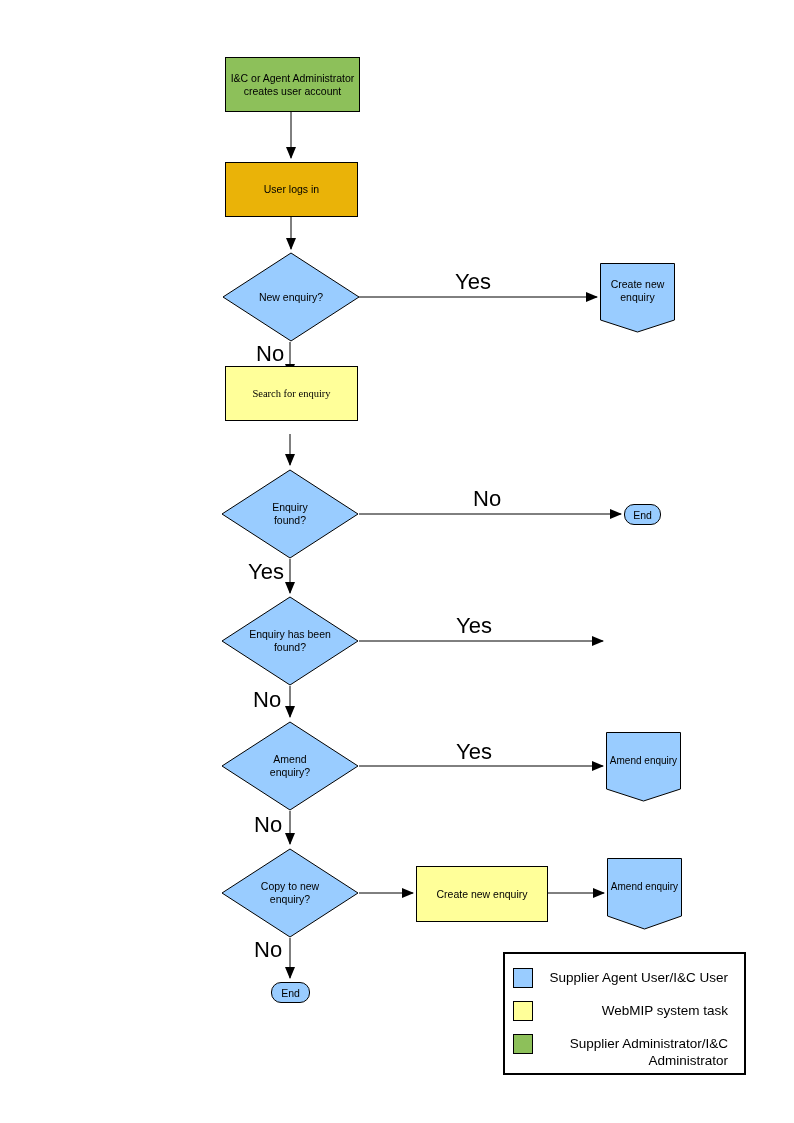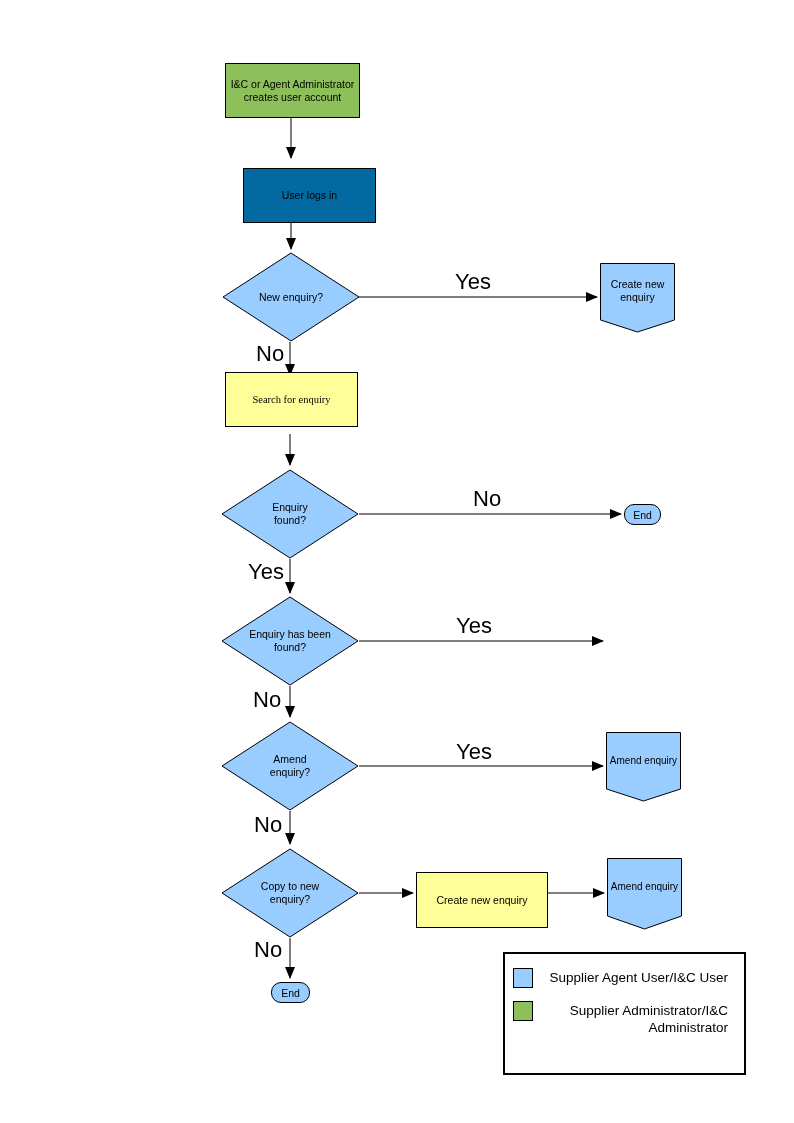--- a/index.html
+++ b/index.html
@@ -1,21 +1,21 @@
 <!DOCTYPE html>
 <html><head>
 <meta charset="utf-8">
 <style>
   html,body{margin:0;padding:0;background:#ffffff;}
   .canvas{
     position:relative;width:794px;height:1123px;background:#ffffff;
     font-family:"Liberation Sans", sans-serif;color:#000;overflow:hidden;
   }
   .connectors{position:absolute;left:0;top:0;width:794px;height:1123px;}
-  .node{position:absolute;box-sizing:border-box;margin-top:6px;}
+  .node{position:absolute;box-sizing:border-box;}
   .rect-node{
     border:1px solid #000;display:flex;align-items:center;justify-content:center;
     text-align:center;font-size:10.5px;line-height:13px;
   }
   .shape-node{position:absolute;}
   .shape-node svg{display:block;}
   .shape-label{
     position:absolute;left:0;top:0;width:100%;height:100%;
     display:flex;align-items:center;justify-content:center;text-align:center;
     font-size:10.5px;line-height:13px;pointer-events:none;
@@ -67,21 +67,21 @@
     <line x1="290" y1="811" x2="290" y2="844" stroke="#000" marker-end="url(#arr)"></line>
     <line x1="359" y1="893" x2="413" y2="893" stroke="#000" marker-end="url(#arr)"></line>
     <line x1="548" y1="893" x2="604" y2="893" stroke="#000" marker-end="url(#arr)"></line>
     <line x1="290" y1="938" x2="290" y2="978" stroke="#000" marker-end="url(#arr)"></line>
   </svg>
 
   <div class="node rect-node" style="left: 225px; top: 57px; width: 135px; height: 55px; background-color: rgb(141, 192, 90);">
     <span>I&amp;C or Agent Administrator creates user account</span>
   </div>
 
-  <div class="node rect-node" style="left: 243px; top: 162px; width: 133px; height: 55px; background-color: #0369a1;">
+  <div class="node rect-node" style="left: 225px; top: 162px; width: 133px; height: 55px; background-color: #eab308;">
     <span>User logs in</span>
   </div>
 
   <div class="node rect-node" style="left: 225px; top: 366px; width: 133px; height: 55px; background-color: rgb(255, 255, 153); font-family: Liberation Serif, serif;">
     <span>Search for enquiry</span>
   </div>
 
   <div class="node rect-node" style="left: 416px; top: 866px; width: 132px; height: 56px; background-color: rgb(255, 255, 153);">
     <span>Create new enquiry</span>
   </div>
@@ -176,18 +176,22 @@
   <div class="edge-label" style="left:456px;top:740px;">Yes</div>
   <div class="edge-label" style="left:254px;top:813px;">No</div>
   <div class="edge-label" style="left:254px;top:938px;">No</div>
 
   <div class="legend">
     <div class="legend-row">
       <div class="swatch" style="background-color: rgb(153, 204, 255);"></div>
       <div class="legend-label">Supplier Agent User/I&amp;C User</div>
     </div>
     <div class="legend-row">
+      <div class="swatch" style="background-color: rgb(255, 255, 153);"></div>
+      <div class="legend-label">WebMIP system task</div>
+    </div>
+    <div class="legend-row">
       <div class="swatch" style="background-color: rgb(141, 192, 90);"></div>
       <div class="legend-label">Supplier Administrator/I&amp;C Administrator</div>
     </div>
   </div>
 
 </div>
 
 </body></html>

